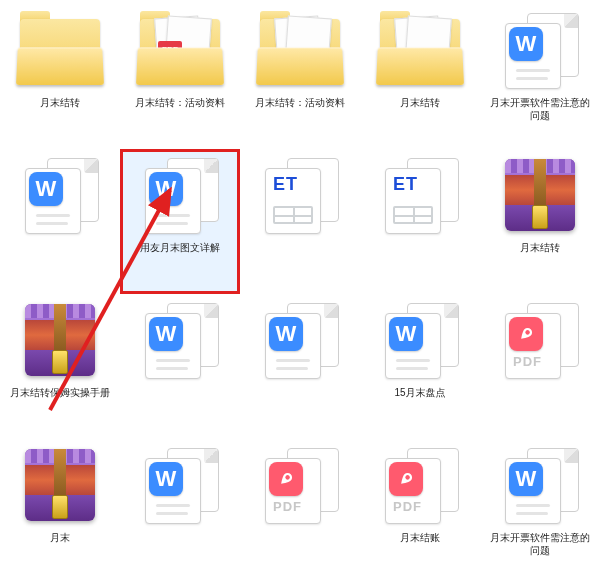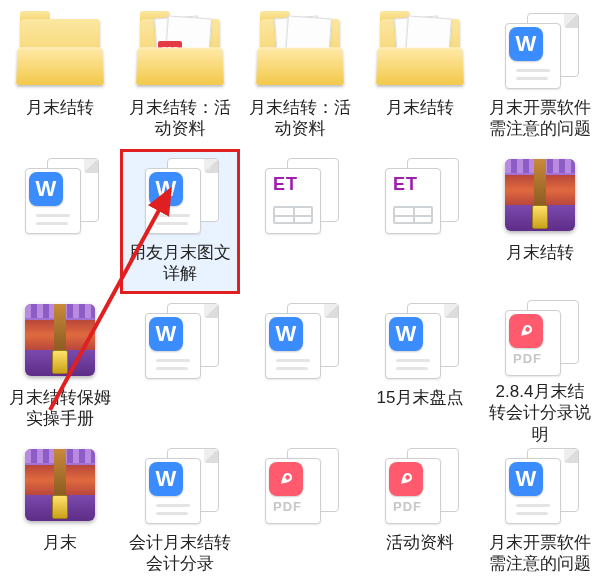--- a/index.html
+++ b/index.html
@@ -40,21 +40,21 @@
     justify-content: center;
     margin-bottom: 6px;
     position: relative;
   }
   .label {
     text-align: center;
     color: #222;
     line-height: 1.25;
     max-width: 108px;
     word-break: break-all;
-    font-size: 17px;
+    font-size: 10px;
     padding: 1px 2px;
   }
 
   
   .folder {
     position: relative;
     width: 88px;
     height: 70px;
   }
   .folder .back {
@@ -137,21 +137,21 @@
 
   
   .et {
     position:relative; width:78px; height:74px;
   }
   .et .sheet2{position:absolute; right:0; top:0; width:52px; height:64px; background:#fff; border:1px solid #cfcfcf; border-radius:4px;}
   .et .sheet1{position:absolute; left:4px; top:10px; width:56px; height:66px; background:#fff; border:1px solid #cfcfcf; border-radius:4px; box-shadow:0 1px 2px rgba(0,0,0,.1);}
   .et .tbl{position:absolute; left:12px; bottom:8px; width:40px; height:18px; border:2px solid #cfd3d6; border-radius:2px;}
   .et .tbl::before{content:""; position:absolute; top:0; bottom:0; left:50%; border-left:2px solid #cfd3d6;}
   .et .tbl::after{content:""; position:absolute; left:0; right:0; top:50%; border-top:2px solid #cfd3d6;}
-  .et .txt{position:absolute; left:12px; top:16px; font-weight:700; font-size:18px; color:#a21caf; letter-spacing:1px;}
+  .et .txt{position:absolute; left:12px; top:16px; font-weight:700; font-size:18px; color:#1d4ed8; letter-spacing:1px;}
 
   
   .pdf {
     position:relative; width:78px; height:74px;
   }
   .pdf .sheet2{position:absolute; right:0; top:0; width:52px; height:64px; background:#fff; border:1px solid #cfcfcf; border-radius:4px;}
   .pdf .sheet1{position:absolute; left:4px; top:10px; width:56px; height:66px; background:#fff; border:1px solid #cfcfcf; border-radius:4px; box-shadow:0 1px 2px rgba(0,0,0,.1);}
   .pdf .txt{position:absolute; left:12px; bottom:8px; font-weight:700; font-size:13px; color:#c7c7c7; letter-spacing:1px;}
   .pdf .badge{
     position:absolute; left:8px; top:14px; width:34px; height:34px;
@@ -358,21 +358,20 @@
           <div class="sheet2"></div>
           <div class="sheet1"></div>
           <div class="badge">
             <svg viewBox="0 0 24 24">
               <path fill="#fff" d="M12 3a6 6 0 0 1 6 6c0 4-6 12-6 12S6 13 6 9a6 6 0 0 1 6-6zm0 3a3 3 0 1 0 0 6 3 3 0 0 0 0-6z" transform="rotate(45 12 12)"></path>
             </svg>
           </div>
           <div class="txt">PDF</div>
         </div>
       </div>
-      <div class="label">2.8.4月末结转会计分录说明</div>
     </div>
     <div class="cell">
       <div class="icon-wrap">
         <div class="rar">
           <div class="body"></div>
           <div class="band"></div>
           <div class="stripes"></div>
           <div class="strap"></div>
           <div class="buckle"></div>
         </div>
@@ -380,21 +379,20 @@
       <div class="label">月末</div>
     </div>
     <div class="cell">
       <div class="icon-wrap">
         <div class="wps">
           <div class="sheet2"></div>
           <div class="sheet1 lines"></div>
           <div class="badge">W</div>
         </div>
       </div>
-      <div class="label">会计月末结转会计分录</div>
     </div>
     <div class="cell">
       <div class="icon-wrap">
         <div class="pdf">
           <div class="sheet2"></div>
           <div class="sheet1"></div>
           <div class="badge">
             <svg viewBox="0 0 24 24">
               <path fill="#fff" d="M12 3a6 6 0 0 1 6 6c0 4-6 12-6 12S6 13 6 9a6 6 0 0 1 6-6zm0 3a3 3 0 1 0 0 6 3 3 0 0 0 0-6z" transform="rotate(45 12 12)"></path>
             </svg>
@@ -409,21 +407,21 @@
           <div class="sheet2"></div>
           <div class="sheet1"></div>
           <div class="badge">
             <svg viewBox="0 0 24 24">
               <path fill="#fff" d="M12 3a6 6 0 0 1 6 6c0 4-6 12-6 12S6 13 6 9a6 6 0 0 1 6-6zm0 3a3 3 0 1 0 0 6 3 3 0 0 0 0-6z" transform="rotate(45 12 12)"></path>
             </svg>
           </div>
           <div class="txt">PDF</div>
         </div>
       </div>
-      <div class="label">活动资料</div>
+      <div class="label">月末结账</div>
     </div>
     <div class="cell">
       <div class="icon-wrap">
         <div class="wps">
           <div class="sheet2"></div>
           <div class="sheet1 lines"></div>
           <div class="badge">W</div>
         </div>
       </div>
       <div class="label">月末开票软件需注意的问题</div>

